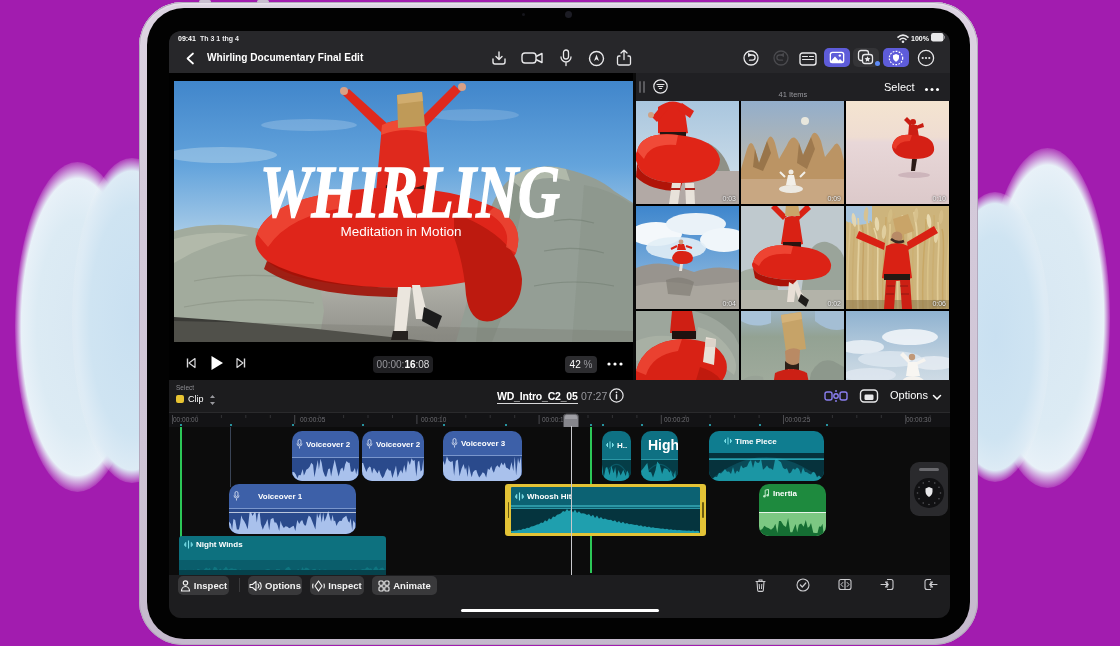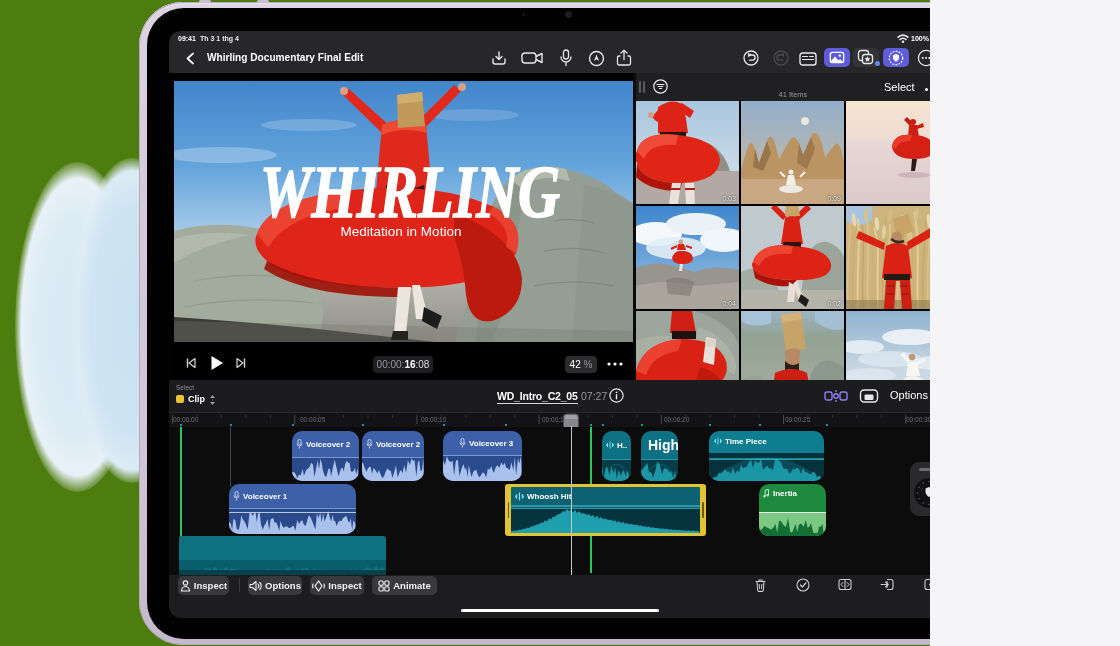--- a/index.html
+++ b/index.html
@@ -1,15 +1,15 @@
 <!DOCTYPE html>
 <html><head><meta charset="utf-8"><style>
 *{margin:0;padding:0;box-sizing:border-box}
 html,body{width:1120px;height:646px;overflow:hidden;background:#f5f5f7;font-family:"Liberation Sans",sans-serif}
-#page{position:relative;width:930px;height:646px;background:#4d7c0f;overflow:hidden}
+#page{position:relative;width:1120px;height:646px;background:#a21caf;overflow:hidden}
 .blob{position:absolute;border-radius:50%}
 .abs{position:absolute}
 #frame{position:absolute;left:139px;top:2px;width:839px;height:643px;border-radius:44px;
  background:linear-gradient(180deg,#ddd4e2 0%,#d4cada 30%,#cfc5d6 70%,#c4b9cc 100%);
  box-shadow:inset 0 0 0 1px #b4a9bd, inset 0 2px 2px #ece6f0;}
 #bezel{position:absolute;left:147px;top:8px;width:823px;height:631px;border-radius:37px;background:#020202}
 #screen{position:absolute;left:169px;top:31px;width:781px;height:587px;border-radius:12px;background:#0a0a0a;overflow:hidden}
 #topbar{position:absolute;left:0;top:0;width:781px;height:42px;background:#27272a}
 .st{position:absolute;color:#fff;font-size:7px;font-weight:bold}
 #title{position:absolute;left:38px;top:20px;color:#fff;font-size:11.5px;font-weight:bold;transform:scaleX(0.88);transform-origin:left center}
@@ -405,21 +405,21 @@
 <path d="M69,52 l9,-5 2,3 -9,4 Z" fill="#f6f4f0"></path>
 <path d="M62,51 h9 l3,14 h-14 Z" fill="#f8f6f2"></path>
 <path d="M54,76 Q56,64 68,65 Q80,66 80,76 Q80,85 66,85 Q55,85 54,76 Z" fill="#f4f2ee"></path>
 <circle cx="66" cy="46" r="3.2" fill="#c09878"></circle>
 <path d="M64,85 l-1,10 h4 l1,-10 Z" fill="#44423e"></path>
           </svg></div>
 </div>
 <div id="tlhead"></div>
 <div class="abs" style="left:7px;top:353px;color:#8e8e93;font-size:6.5px">Select</div>
 <div class="abs" style="left:7px;top:364px;width:8px;height:8px;background:#e8c432;border-radius:2px"></div>
-<div class="abs" style="left:19px;top:363px;color:#fff;font-size:9px;font-weight:bold">Clip</div>
+<div class="abs" style="left:19px;top:363px;color:#fff;font-size:9px;font-weight:normal">Clip</div>
 <svg class="abs" style="left:40px;top:363px" width="7" height="12" viewBox="0 0 7 12">
         <path d="M3.5,1 L6,4 H1 Z M3.5,11 L1,8 h5 Z" fill="#98989d"></path>
       </svg>
 <div class="abs" style="left:328px;top:359px;color:#fff;font-size:10.5px;font-weight:bold;border-bottom:1px solid #d8d8da;padding-bottom:1px;letter-spacing:-0.2px">WD_Intro_C2_05</div>
 <div class="abs" style="left:412px;top:359px;color:#98989d;font-size:10.5px">07:27</div>
 <svg class="abs" style="left:440px;top:357px" width="15" height="15" viewBox="0 0 15 15">
         <circle cx="7.5" cy="7.5" r="6.6" stroke="#e8e8ea" stroke-width="1.2" fill="none"></circle>
         <path d="M7.5,6.8 v4" stroke="#e8e8ea" stroke-width="1.4" stroke-linecap="round"></path>
         <circle cx="7.5" cy="4.3" r="0.9" fill="#e8e8ea"></circle>
       </svg>
@@ -520,33 +520,33 @@
             <rect x="2" y="0.5" width="3" height="5" rx="1.5" stroke="#cfd9ee" fill="none" stroke-width="0.9"></rect>
             <path d="M1,4.5 a2.5,2.5 0 0 0 5,0 M3.5,7.5 v2" stroke="#cfd9ee" stroke-width="0.9" fill="none"></path>
           </svg>
           <span>Voiceover 2</span>
         </div>
         <div class="abs" style="left:0;bottom:0;width:62px;height:24px;background:#2a4a8c;border-top:1px solid #7a96cc"><svg width="62" height="24" viewBox="0 0 62 24">
             <path d="M0,24 L0.0,4.9 L1.1,5.0 L2.4,8.9 L4.4,14.0 L5.8,10.6 L7.6,8.4 L8.7,9.2 L10.1,15.5 L11.8,9.7 L13.9,12.9 L15.6,15.6 L17.0,11.7 L18.7,16.8 L20.5,20.3 L22.1,17.9 L23.7,13.4 L25.5,10.2 L27.0,12.4 L28.7,12.4 L30.4,20.0 L32.5,13.1 L34.0,7.4 L35.6,19.6 L37.6,14.0 L39.1,11.7 L40.4,15.6 L42.2,6.9 L44.0,14.7 L45.9,2.3 L47.9,7.0 L49.6,0.2 L51.1,3.1 L52.6,2.1 L54.3,18.5 L55.9,3.7 L57.2,2.8 L58.6,13.6 L60.0,11.9 L61.4,0.4 L62,24 Z" fill="#a9c1ec"></path>
           </svg></div>
       </div>
 <div class="clip" style="left:274px;top:400px;width:79px;height:50px;background:#3d60a8">
-        <div class="chead" style="height:24px;padding-left:16px;gap:3px">
+        <div class="chead" style="height:24px;padding-left:8px;gap:3px">
           <svg width="7" height="10" viewBox="0 0 7 10">
             <rect x="2" y="0.5" width="3" height="5" rx="1.5" stroke="#cfd9ee" fill="none" stroke-width="0.9"></rect>
             <path d="M1,4.5 a2.5,2.5 0 0 0 5,0 M3.5,7.5 v2" stroke="#cfd9ee" stroke-width="0.9" fill="none"></path>
           </svg>
           <span>Voiceover 3</span>
         </div>
         <div class="abs" style="left:0;bottom:0;width:79px;height:26px;background:#2a4a8c;border-top:1px solid #7a96cc"><svg width="79" height="26" viewBox="0 0 79 26">
             <path d="M0,26 L0.0,4.5 L1.9,9.1 L3.9,0.2 L5.6,4.4 L7.7,6.0 L9.7,5.1 L11.1,19.8 L12.8,4.9 L14.8,3.5 L16.5,20.2 L18.6,12.4 L20.6,8.0 L22.0,13.9 L23.1,11.2 L24.6,21.0 L25.8,9.1 L27.4,16.6 L28.7,21.3 L30.0,16.3 L31.8,14.3 L33.3,13.9 L34.7,18.2 L36.2,21.6 L38.1,19.1 L39.7,16.2 L41.5,17.4 L43.2,21.6 L44.9,12.5 L46.4,13.9 L48.3,9.9 L49.5,14.2 L50.9,16.8 L52.7,11.2 L54.4,9.2 L56.4,11.7 L58.4,6.5 L60.1,9.5 L61.8,6.5 L63.0,11.6 L64.7,12.2 L66.7,14.0 L68.5,5.9 L70.3,15.0 L71.8,0.6 L73.1,19.5 L75.0,1.7 L76.2,7.7 L78.0,0.4 L79,26 Z" fill="#a9c1ec"></path>
           </svg></div>
       </div>
 <div class="clip" style="left:60px;top:453px;width:127px;height:50px;background:#3d60a8">
-        <div class="chead" style="height:24px;padding-left:4px;gap:3px">
+        <div class="chead" style="height:24px;padding-left:4px;gap:18px">
           <svg width="7" height="10" viewBox="0 0 7 10">
             <rect x="2" y="0.5" width="3" height="5" rx="1.5" stroke="#cfd9ee" fill="none" stroke-width="0.9"></rect>
             <path d="M1,4.5 a2.5,2.5 0 0 0 5,0 M3.5,7.5 v2" stroke="#cfd9ee" stroke-width="0.9" fill="none"></path>
           </svg>
           <span>Voiceover 1</span>
         </div>
         <div class="abs" style="left:0;bottom:0;width:127px;height:26px;background:#2a4a8c;border-top:1px solid #7a96cc"><svg width="127" height="26" viewBox="0 0 127 26">
             <path d="M0,26 L0.0,12.5 L1.9,15.0 L3.1,21.0 L4.4,9.9 L6.2,11.1 L7.9,20.6 L9.9,20.5 L11.1,14.7 L12.3,6.3 L13.4,9.5 L15.4,12.5 L16.8,15.2 L18.7,20.3 L20.5,4.0 L21.9,2.9 L23.6,7.0 L25.2,3.8 L26.6,3.7 L27.8,13.6 L28.9,5.2 L30.6,2.8 L31.9,15.0 L33.8,20.8 L35.3,16.8 L36.6,14.8 L38.5,10.0 L40.2,21.3 L41.6,10.5 L42.9,9.6 L44.3,9.1 L45.5,13.4 L47.2,13.6 L48.6,16.2 L50.2,21.9 L51.6,11.7 L52.8,15.7 L54.8,19.1 L56.6,17.3 L58.5,17.7 L60.2,19.3 L61.7,18.5 L63.1,17.6 L64.7,16.7 L66.3,21.9 L68.3,11.0 L70.2,15.1 L72.0,11.8 L73.4,11.3 L74.5,14.7 L75.8,16.6 L76.9,16.5 L78.5,9.9 L79.8,6.5 L81.6,8.3 L83.2,12.3 L85.1,17.0 L86.4,20.6 L88.0,4.0 L89.3,9.3 L91.3,3.5 L92.7,13.4 L94.2,3.4 L95.5,12.6 L97.4,7.8 L99.2,2.1 L100.7,8.1 L102.1,12.5 L103.7,5.8 L104.8,12.2 L106.0,11.6 L107.5,16.9 L108.9,13.7 L110.7,11.7 L112.6,12.0 L113.8,9.2 L115.5,7.9 L117.3,6.8 L119.2,12.3 L120.4,13.7 L121.7,9.2 L123.2,21.6 L124.3,11.3 L126.2,14.2 L127,26 Z" fill="#a9c1ec"></path>
           </svg></div>
       </div>
@@ -569,21 +569,21 @@
             <path d="M4,0.5 v7 M1.5,2 v4 M6.5,2 v4 M0.2,3 v2 M7.8,3 v2" stroke="#7adfe8" stroke-width="1"></path>
           </svg>
           <span style="font-size:14px">High..</span>
         </div>
         <div class="abs" style="left:0;bottom:0;width:37px;height:22px;background:#053d47;border-top:1px solid #2b97a5"><svg width="37" height="22" viewBox="0 0 37 22">
             <path d="M0,22 Q18.5,-13.2 37,22" fill="none" stroke="#0a5866" stroke-width="1.2"></path>
             <path d="M0,22 L0.0,10.9 L2.5,7.9 L4.7,4.9 L6.3,2.9 L7.9,12.1 L10.1,12.3 L12.0,17.6 L14.5,10.2 L16.2,1.5 L18.7,4.6 L21.1,14.0 L22.9,8.2 L24.9,8.4 L26.8,9.6 L28.3,12.4 L29.8,10.4 L32.3,17.8 L34.3,10.3 L35,22 Z" fill="#1b96a4"></path>
           </svg></div>
       </div>
 <div class="clip" style="left:540px;top:400px;width:115px;height:50px;background:#0f7d90">
-        <div class="chead" style="height:20px;padding-left:5px;gap:3px">
+        <div class="chead" style="height:20px;padding-left:15px;gap:3px">
           <svg width="8" height="8" viewBox="0 0 8 8">
             <path d="M4,0.5 v7 M1.5,2 v4 M6.5,2 v4 M0.2,3 v2 M7.8,3 v2" stroke="#7adfe8" stroke-width="1"></path>
           </svg>
           <span>Time Piece</span>
         </div>
         <div class="abs" style="left:0;bottom:0;width:115px;height:28px;background:#06323c"><svg width="115" height="28" viewBox="0 0 115 28">
             <path d="M0,28 Q57,-20 115,28" fill="#0a4a58"></path>
             <path d="M0,24 L0,24.0 L2,22.1 L4,21.5 L6,19.8 L8,19.9 L10,15.7 L12,16.5 L14,14.4 L16,12.1 L18,14.8 L20,14.4 L22,17.1 L24,10.1 L26,17.0 L28,13.5 L30,15.3 L32,8.3 L34,11.2 L36,10.2 L38,9.6 L40,5.1 L42,2.9 L44,10.9 L46,3.6 L48,5.8 L50,5.8 L52,1.7 L54,12.7 L56,11.0 L58,8.6 L60,11.2 L62,11.5 L64,12.9 L66,2.7 L68,2.3 L70,3.8 L72,5.3 L74,10.8 L76,12.3 L78,11.3 L80,16.5 L82,15.5 L84,11.6 L86,12.7 L88,10.5 L90,12.1 L92,17.2 L94,10.6 L96,15.1 L98,15.3 L100,16.8 L102,17.5 L104,14.8 L106,15.7 L108,20.5 L110,18.6 L112,20.5 L114,22.4 L115,24 Z" fill="#1b96a4" transform="translate(0,4)"></path>
             <rect x="0" y="5.5" width="115" height="1.2" fill="#35cfe0"></rect>
           </svg></div>
@@ -611,20 +611,26 @@
             <circle cx="1.4" cy="7.2" r="1.2" fill="#bfe8c8"></circle>
             <circle cx="4.7" cy="6.2" r="1.2" fill="#bfe8c8"></circle>
           </svg>
           <span>Inertia</span>
         </div>
         <div class="abs" style="left:0;bottom:0;width:67px;height:24px;background:#7cc883;border-top:1.5px solid #e8f5ea"><svg width="67" height="24" viewBox="0 0 67 24">
             <path d="M0,21 L0.0,13.1 L1.6,14.1 L3.3,13.1 L5.4,9.7 L7.3,11.2 L9.8,12.3 L12.0,13.7 L14.4,11.7 L16.4,7.8 L18.3,17.0 L20.0,4.9 L21.9,4.9 L24.5,9.2 L27.0,11.1 L29.1,1.9 L31.3,16.3 L33.3,16.2 L35.2,11.3 L36.6,7.9 L38.2,16.2 L39.9,8.8 L42.2,7.6 L44.7,10.8 L46.8,3.9 L48.7,11.7 L50.3,10.8 L52.0,6.9 L54.3,16.7 L56.7,16.9 L58.5,17.0 L60.1,10.5 L62.0,10.8 L63.5,7.8 L65,21 Z" fill="#156e33" transform="translate(0,3)"></path>
           </svg></div>
       </div>
 <div class="clip" style="left:10px;top:505px;width:207px;height:34px;background:#0d717f;border-radius:3px 3px 0 0">
+        <div class="chead" style="height:16px;padding-left:5px;gap:3px">
+          <svg width="9" height="9" viewBox="0 0 8 8">
+            <path d="M4,0.5 v7 M1.5,2 v4 M6.5,2 v4 M0.2,3 v2 M7.8,3 v2" stroke="#7adfe8" stroke-width="1"></path>
+          </svg>
+          <span>Night Winds</span>
+        </div>
         <div class="abs" style="left:0;bottom:0;width:207px;height:10px;background:#0a5d6b"><svg width="207" height="10" viewBox="0 0 207 10">
             <path d="M0,10 L0.0,7.8 L1.6,6.2 L3.9,7.2 L6.1,5.5 L8.2,6.8 L10.5,6.5 L12.6,8.6 L14.3,5.4 L16.7,7.5 L18.7,4.8 L21.0,5.7 L23.4,6.8 L25.2,5.6 L27.1,3.5 L29.2,4.9 L30.8,3.8 L32.7,8.2 L35.1,2.7 L37.5,3.5 L39.2,6.5 L41.2,4.4 L43.2,6.3 L45.3,4.6 L47.0,2.6 L49.3,5.4 L51.5,4.6 L53.0,4.2 L54.8,5.1 L56.7,4.8 L59.2,6.5 L61.4,5.2 L63.6,7.8 L65.6,5.9 L67.6,6.0 L69.2,7.3 L70.8,6.5 L72.5,5.9 L75.0,7.5 L76.9,7.3 L78.8,7.0 L80.6,7.9 L82.5,8.0 L84.7,6.2 L86.5,5.7 L88.9,5.1 L90.8,5.6 L92.8,7.5 L95.0,7.7 L97.5,4.9 L99.1,5.2 L100.8,5.2 L103.0,8.4 L105.0,7.2 L107.0,4.3 L108.5,3.3 L109.9,2.8 L112.5,6.5 L114.9,8.2 L117.1,6.7 L119.4,4.8 L121.3,8.2 L123.4,3.1 L124.9,5.4 L126.7,3.5 L129.1,4.3 L131.6,6.6 L133.8,5.3 L136.4,4.7 L138.7,8.5 L140.1,4.9 L142.3,6.2 L144.9,5.7 L147.1,5.5 L149.4,7.7 L151.3,6.6 L153.5,7.8 L155.8,6.0 L158.1,6.7 L159.6,7.0 L161.9,7.9 L163.5,7.4 L166.1,8.6 L167.6,5.7 L170.1,6.9 L171.9,4.6 L173.8,7.3 L175.9,5.1 L178.3,5.9 L179.8,7.4 L181.4,5.9 L183.7,5.1 L185.8,5.2 L188.1,3.1 L190.5,4.8 L192.0,4.3 L193.7,6.4 L195.7,3.3 L197.3,2.3 L199.6,5.7 L201.4,4.3 L203.8,3.5 L205.7,5.8 L207,10 Z" fill="#0f747f"></path>
           </svg></div>
       </div>
 <div class="abs" style="left:10px;top:539px;width:207px;height:7px;background:#06424c;overflow:hidden"></div>
 <div class="abs" style="left:401.5px;top:395px;width:1.8px;height:149px;background:#c8c8cc"></div>
 <div class="abs" style="left:741px;top:431px;width:38px;height:54px;background:#2a2a2d;border-radius:9px">
         <div class="abs" style="left:9px;top:6px;width:20px;height:3px;background:#6a6a6e;border-radius:2px"></div>
         <div class="abs" style="left:4px;top:16px;width:30px;height:30px;border-radius:50%;background:#111113"></div>
         <svg class="abs" style="left:4px;top:16px" width="30" height="30" viewBox="0 0 30 30">

